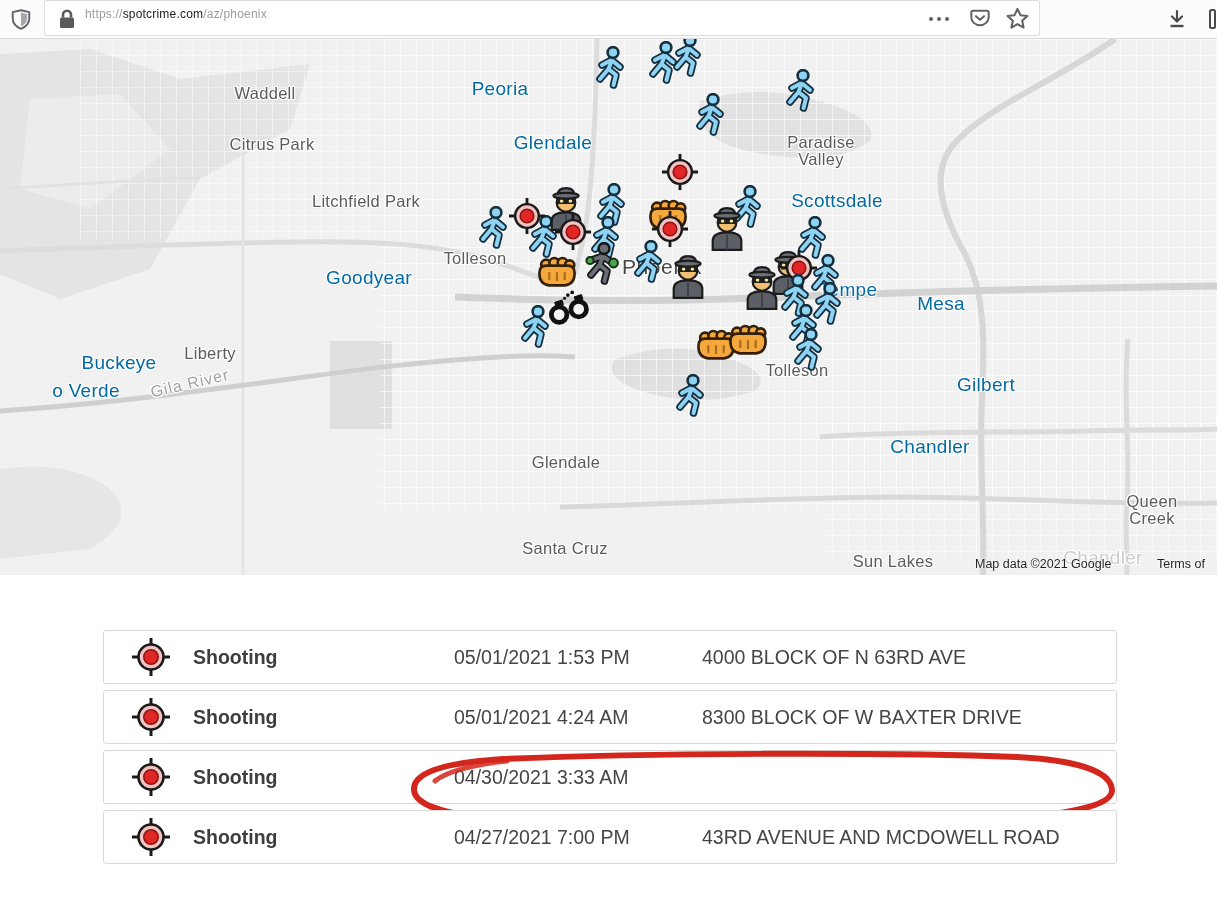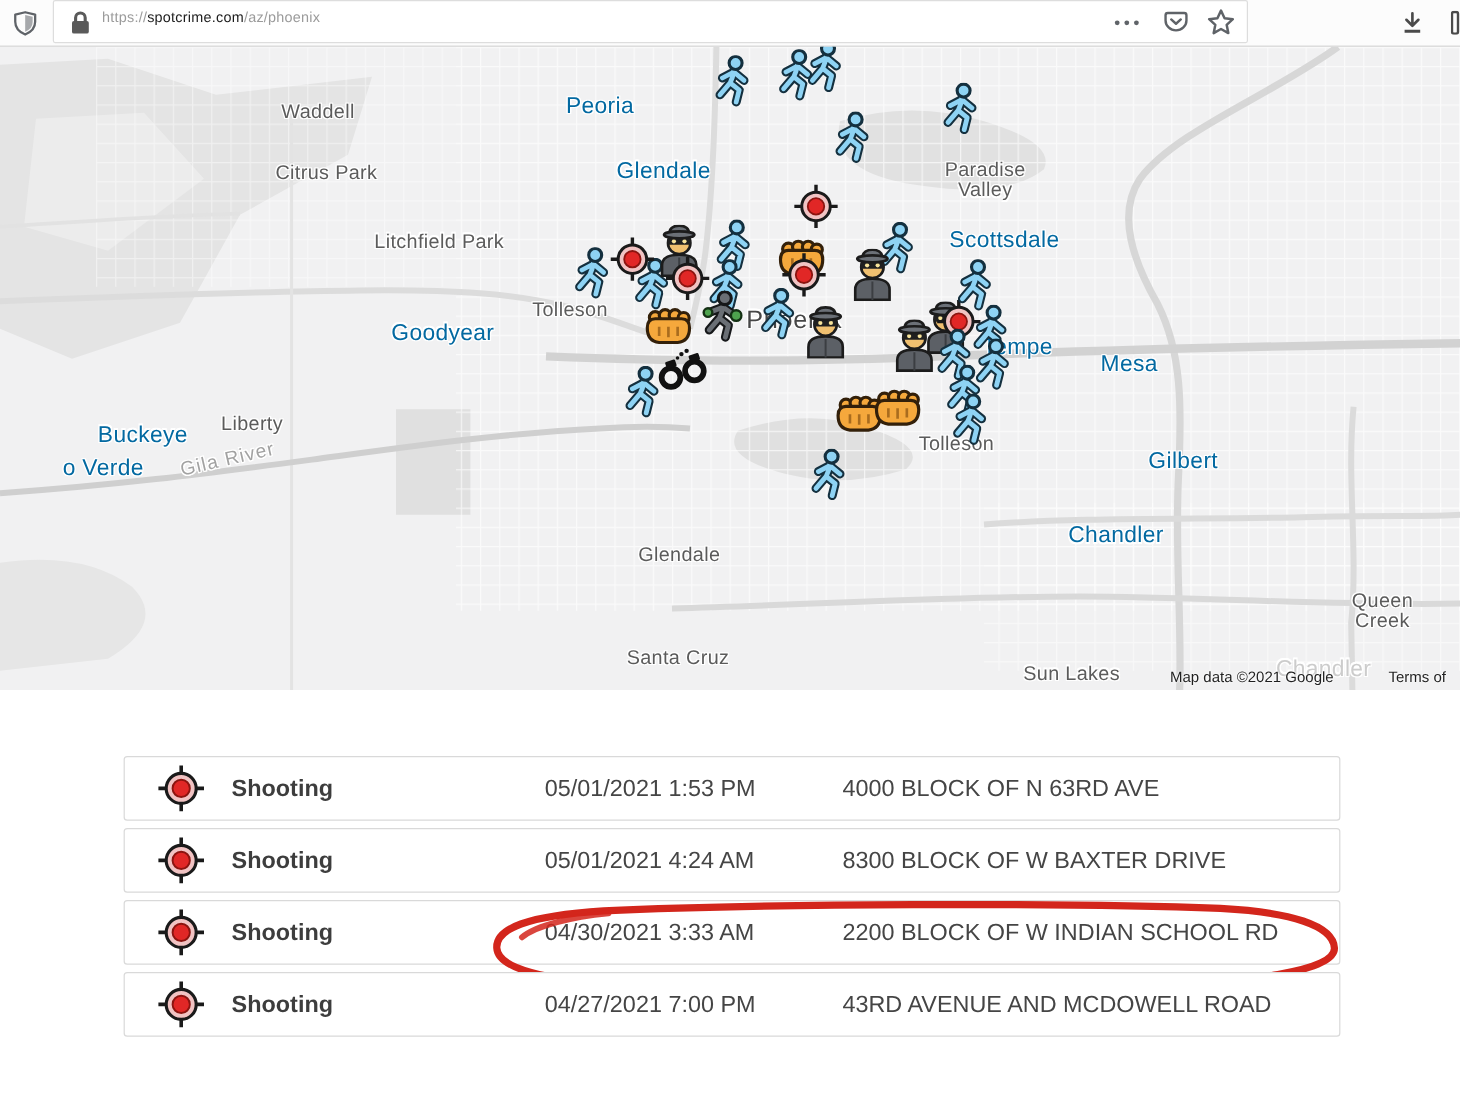--- a/index.html
+++ b/index.html
@@ -315,21 +315,20 @@
     <span class="row-date">05/01/2021 4:24 AM</span>
     <span class="row-address">8300 BLOCK OF W BAXTER DRIVE</span>
 
   </div>
     <div class="crime-row">
     <svg class="row-icon" viewBox="0 0 40 40">
         <use href="#sym-target"></use>
       </svg>
     <span class="row-type">Shooting</span>
     <span class="row-date">04/30/2021 3:33 AM</span>
-    <span class="row-address">2200 BLOCK OF W INDIAN SCHOOL RD</span>
     <svg class="annotation" viewBox="0 0 712 78" style="display: block;">
       <path d="M96 8 C230 2 480 1 610 6 C668 9 704 20 705 39 C706 58 640 68 520 72 C380 76.5 190 76 110 70 C48 65 8 57 7 39 C6 23 32 12 96 8 Z" fill="none" stroke="#d3261c" stroke-width="6" stroke-linecap="round"></path>
       <path d="M100 10 C70 13 40 20 28 30" fill="none" stroke="#d3261c" stroke-width="5" stroke-linecap="round" opacity=".85"></path>
     </svg>
   </div>
     <div class="crime-row">
     <svg class="row-icon" viewBox="0 0 40 40">
         <use href="#sym-target"></use>
       </svg>
     <span class="row-type">Shooting</span>

